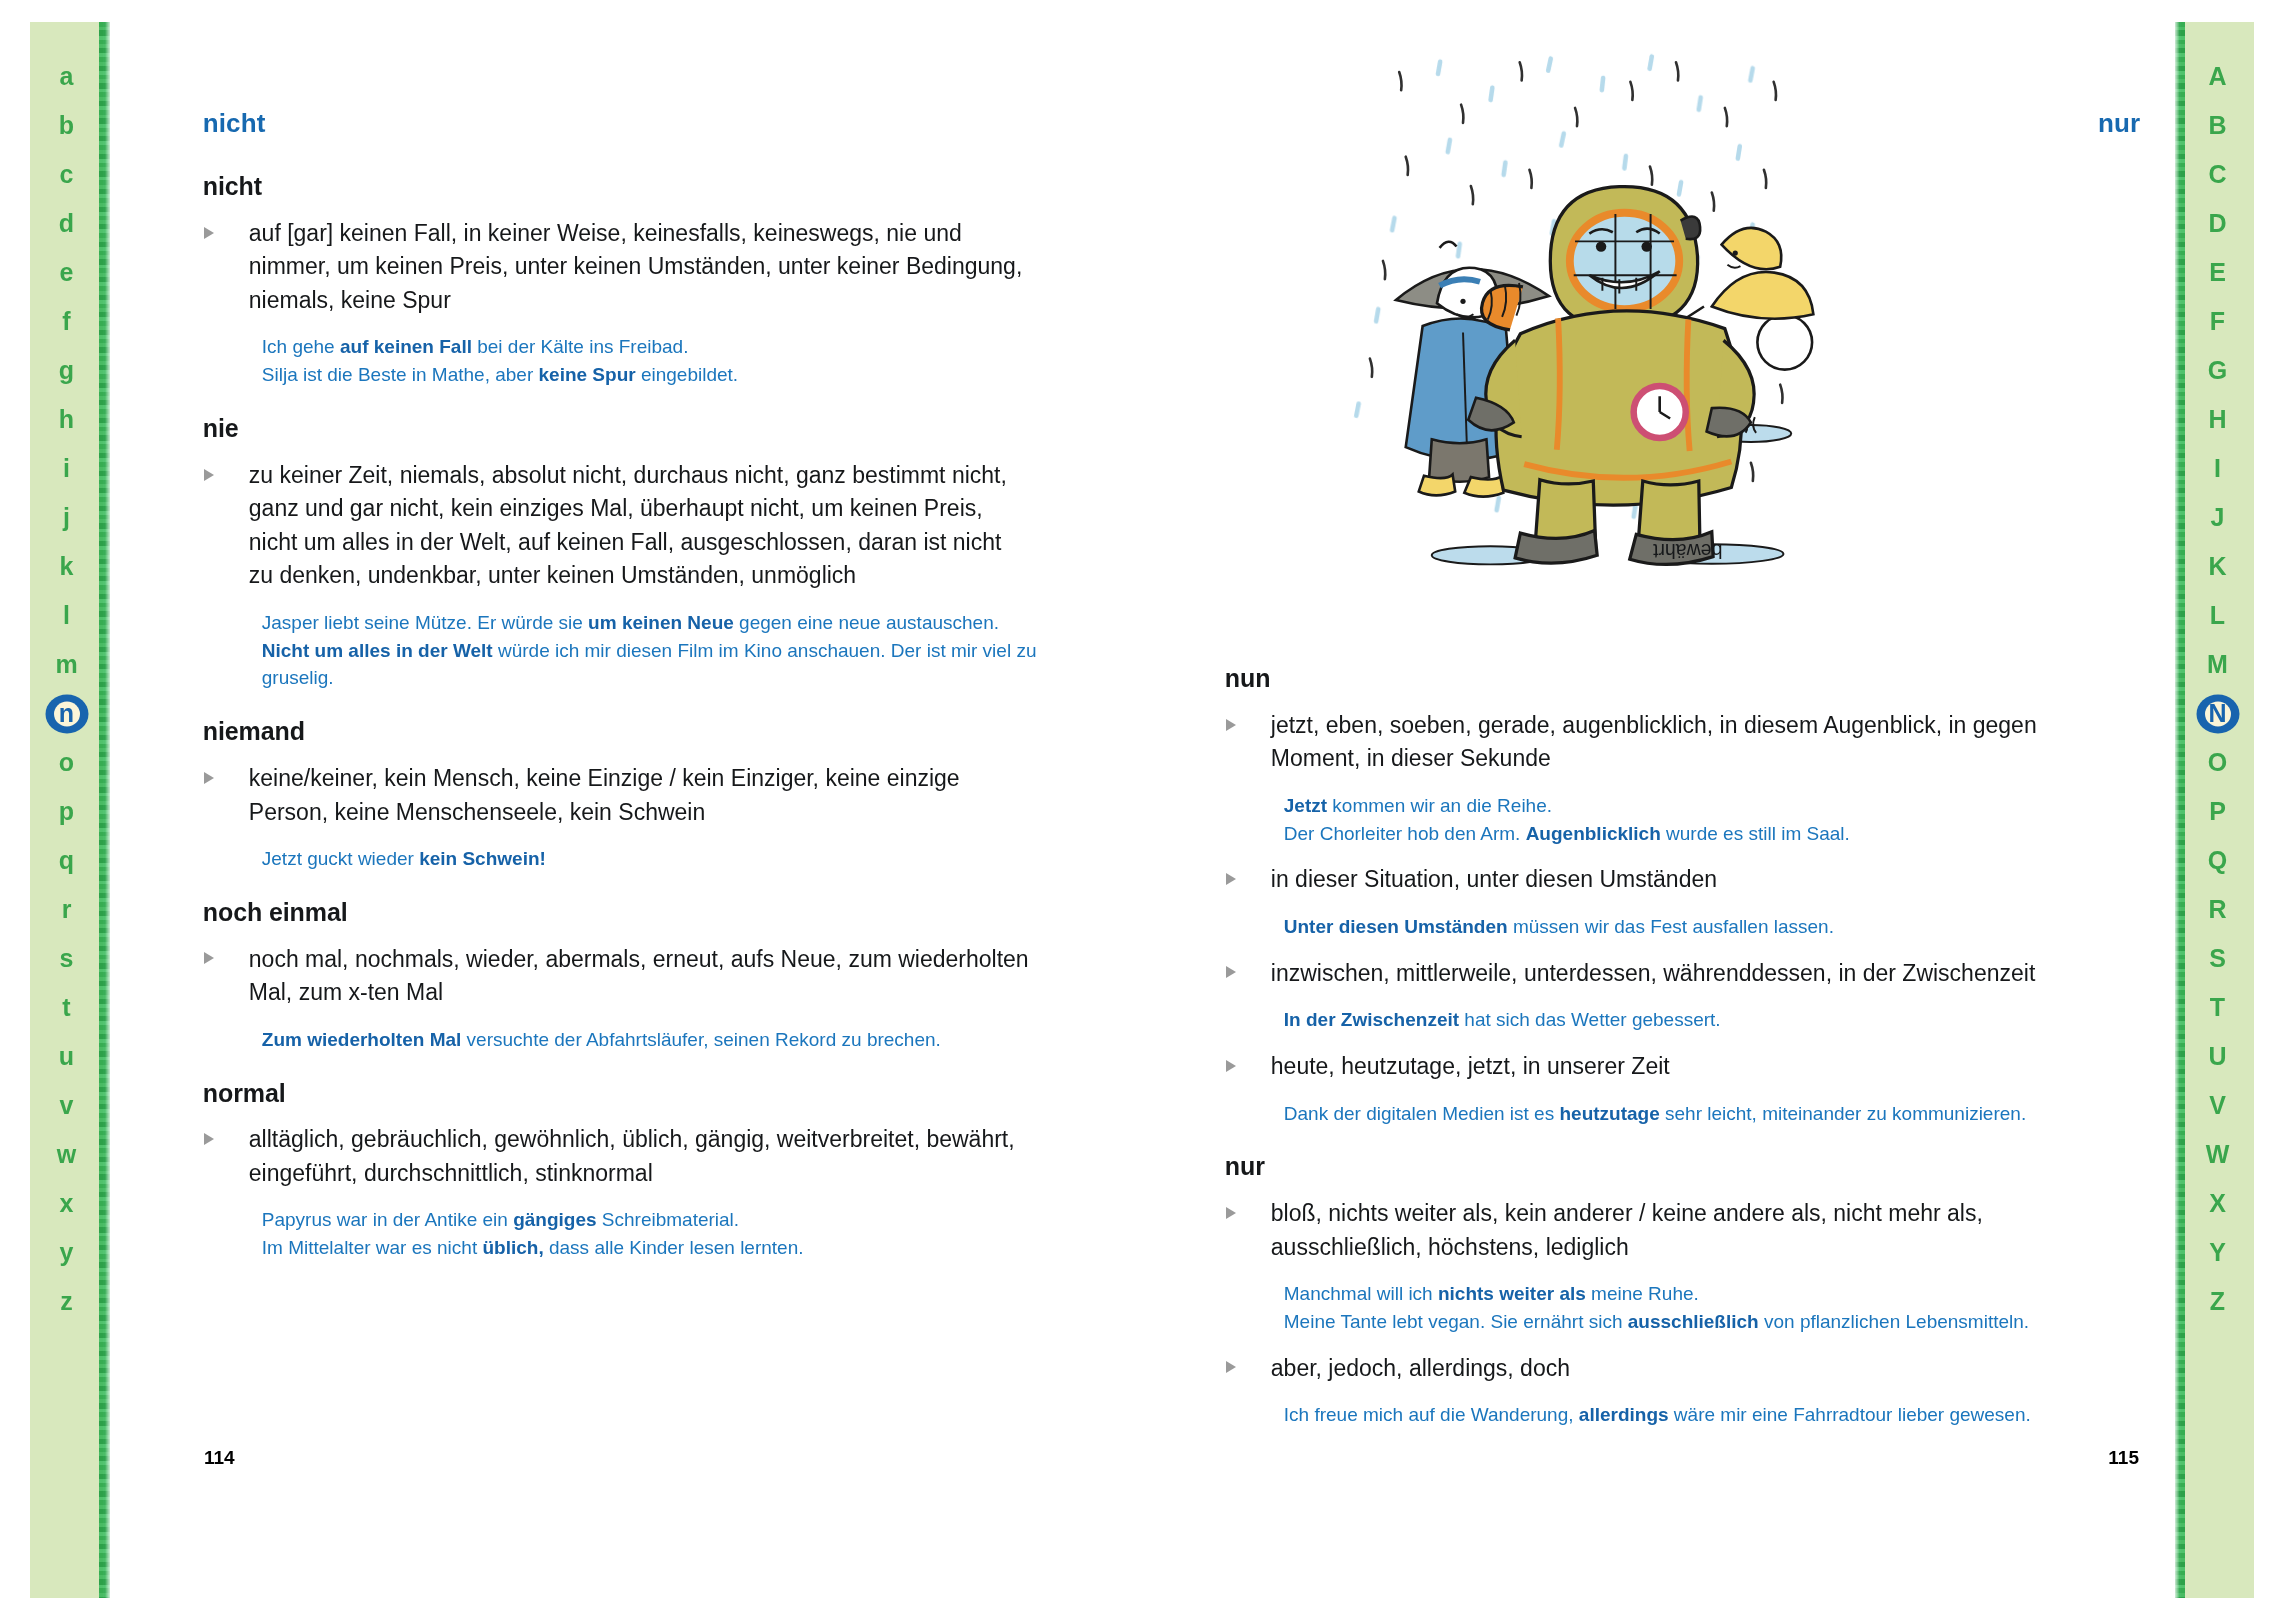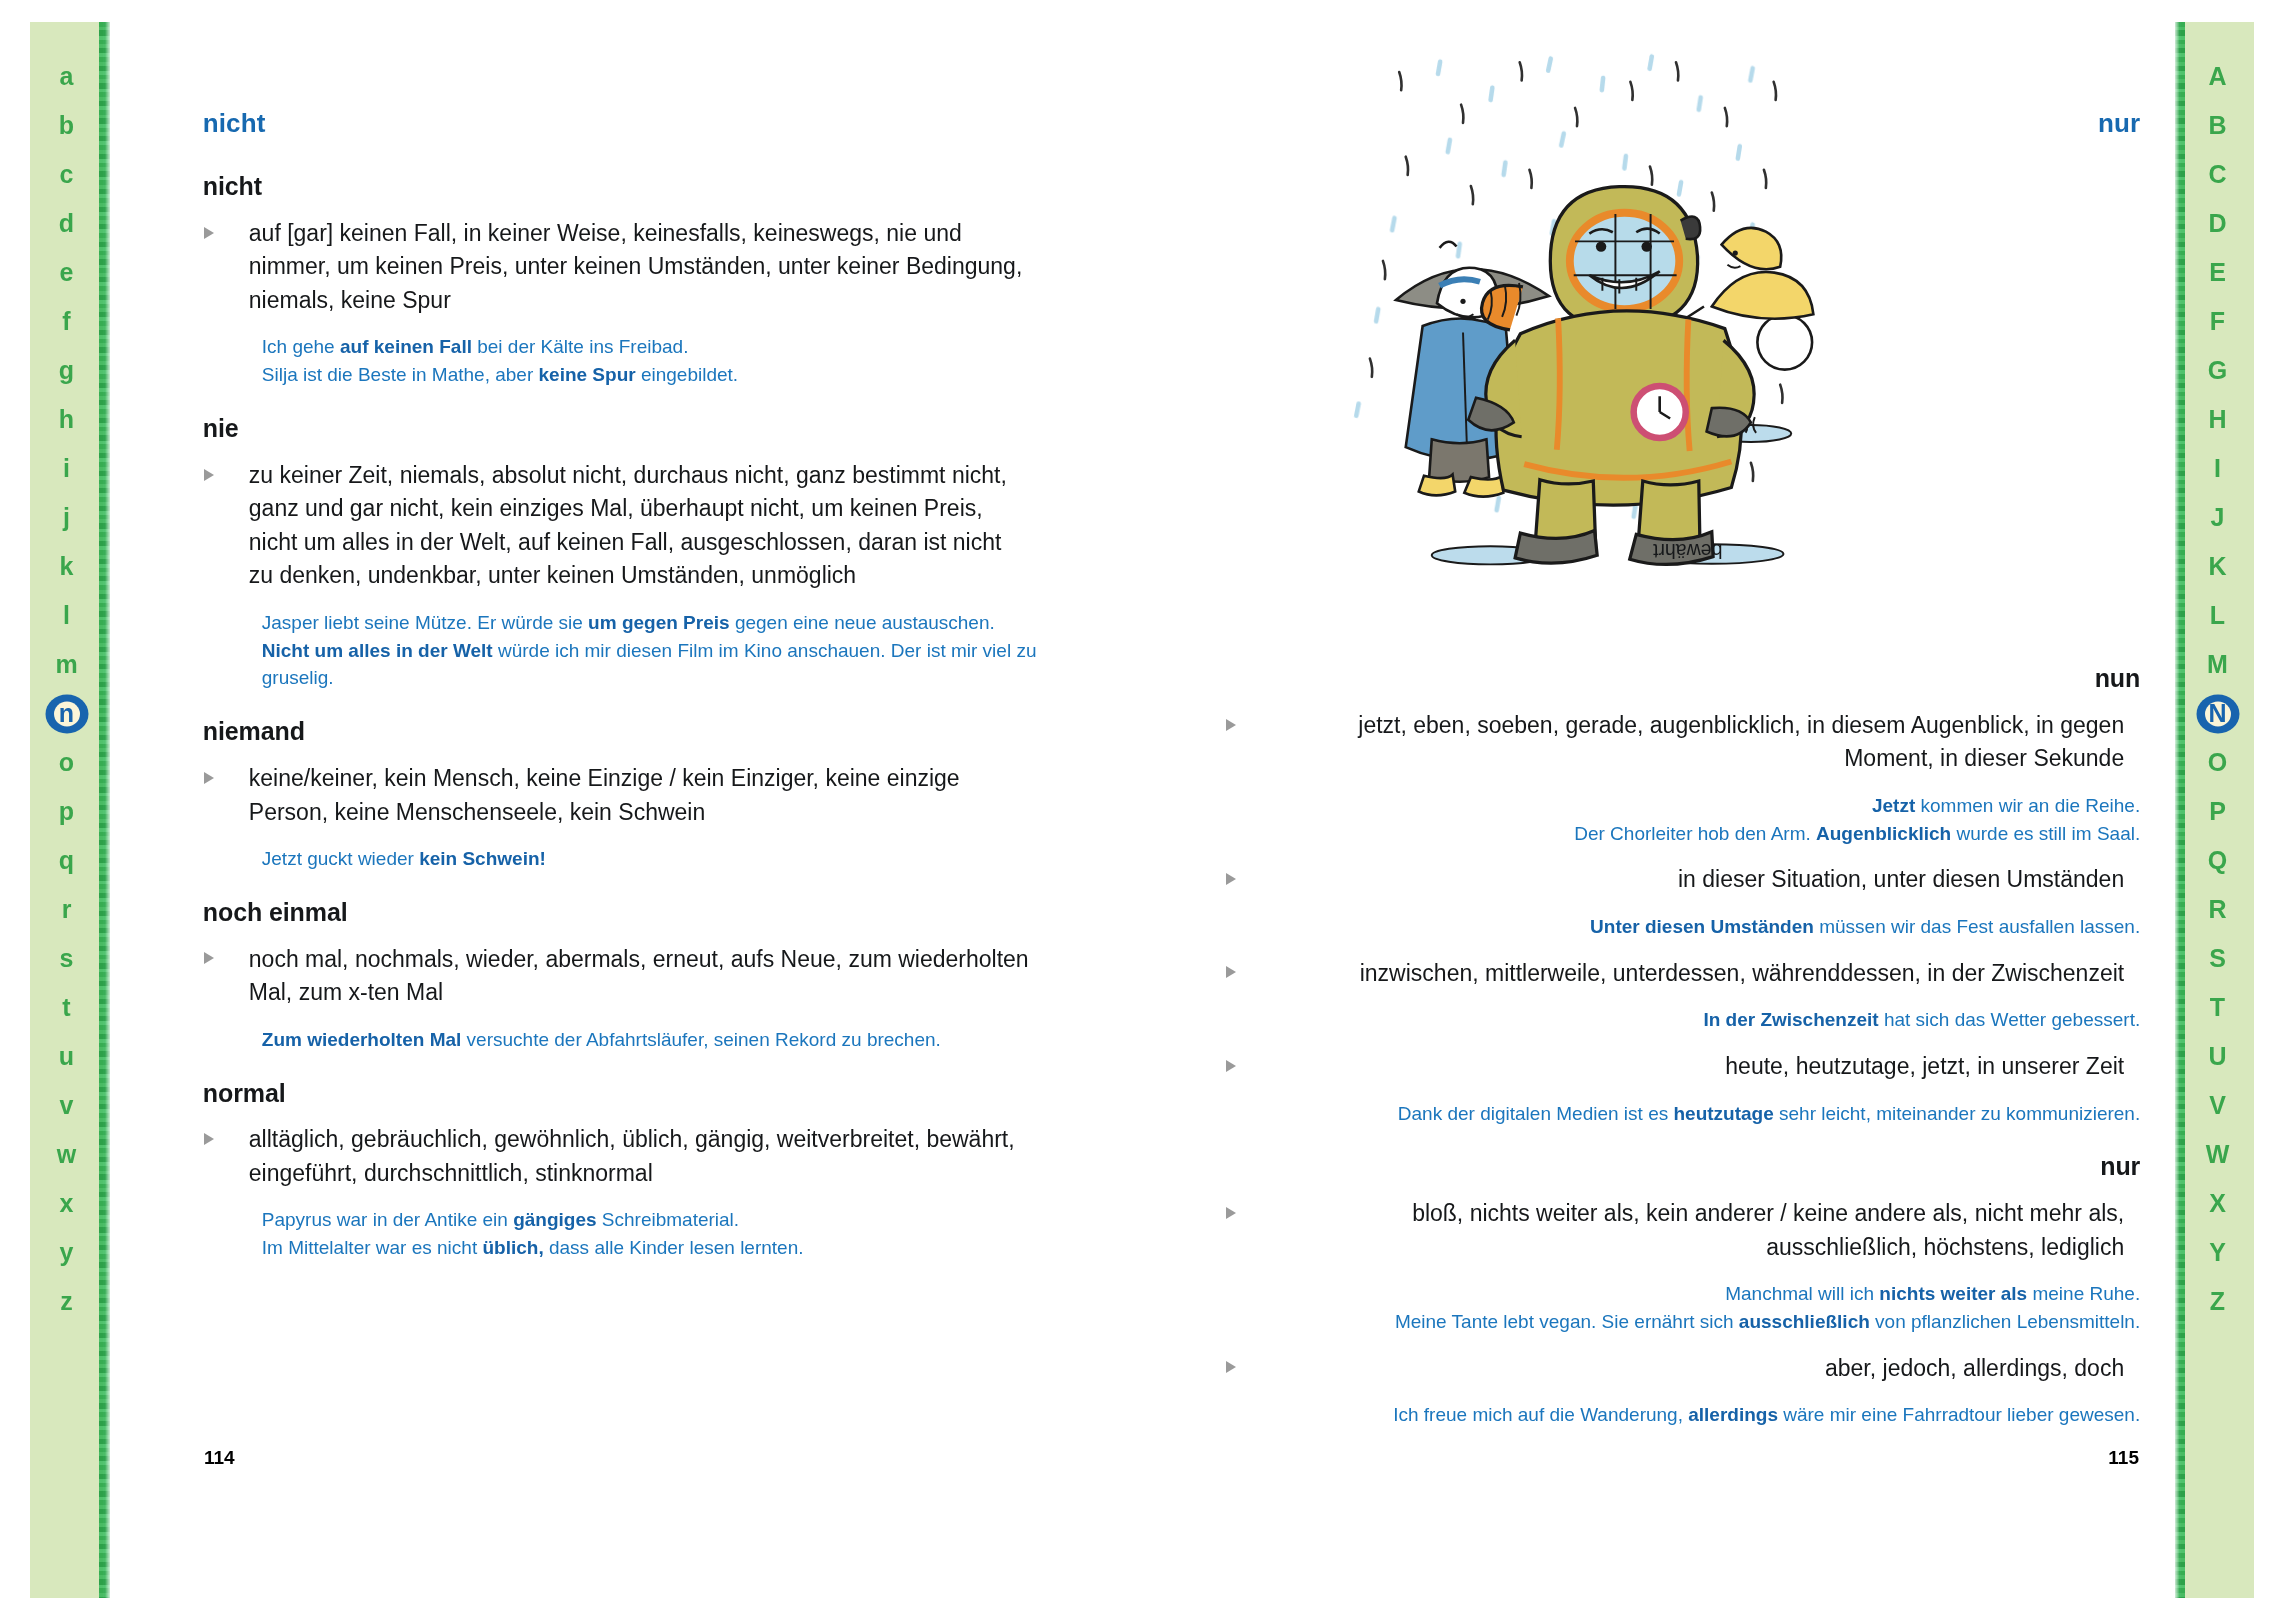--- a/index.html
+++ b/index.html
@@ -85,21 +85,21 @@
   .rh-right{right:7.8px;}
 
   .page-no{
     position:absolute;bottom:151px;
     font-size:19px;font-weight:bold;color:#000000;
   }
   .pn-left{left:9px;}
   .pn-right{right:9px;margin-top:12px;}
 
   .content{position:absolute;left:7.8px;right:7.8px;top:172px;}
-  .content-right{top:664px;text-align:right;}
+  .content-right{top:664px;}
 
   
   .entry{margin-bottom:25px;}
   .entry-head{
     font-size:25px;font-weight:bold;color:#16181a;
     margin:0 0 6.5px 0;line-height:1.15;
     letter-spacing:-0.1px;
   }
   .sense{position:relative;padding-left:30px;margin-bottom:2.6px;}
   .bullet{
@@ -219,21 +219,21 @@
               <p class="example">Silja ist die Beste in Mathe, aber <b>keine Spur</b> eingebildet.</p>
             </div>
           </div>
         </div>
         <div class="entry">
           <div class="entry-head">nie</div>
           <div class="sense">
             <span class="bullet"></span>
             <p class="syn">zu keiner Zeit, niemals, absolut nicht, durchaus nicht, ganz bestimmt nicht, ganz und gar nicht, kein einziges Mal, überhaupt nicht, um keinen Preis, nicht um alles in der Welt, auf keinen Fall, ausgeschlossen, daran ist nicht zu denken, undenkbar, unter keinen Umständen, unmöglich</p>
             <div class="examples">
-              <p class="example">Jasper liebt seine Mütze. Er würde sie <b>um gegen Preis</b> gegen eine neue austauschen.</p>
+              <p class="example">Jasper liebt seine Mütze. Er würde sie <b>um keinen Neue</b> gegen eine neue austauschen.</p>
               <p class="example"><b>Nicht um alles in der Welt</b> würde ich mir diesen Film im Kino anschauen. Der ist mir viel zu gruselig.</p>
             </div>
           </div>
         </div>
         <div class="entry">
           <div class="entry-head">niemand</div>
           <div class="sense">
             <span class="bullet"></span>
             <p class="syn">keine/keiner, kein Mensch, keine Einzige / kein Einziger, keine einzige Person, keine Menschenseele, kein Schwein</p>
             <div class="examples">

